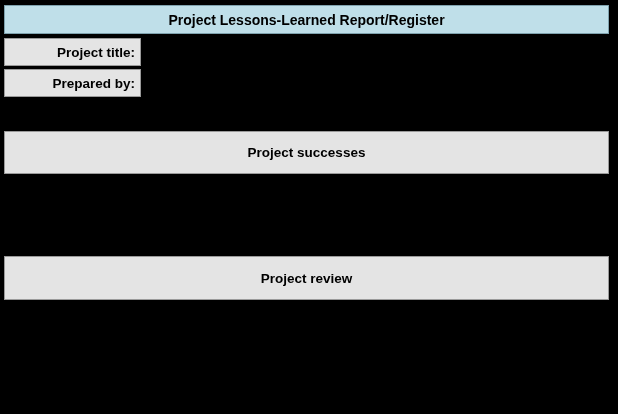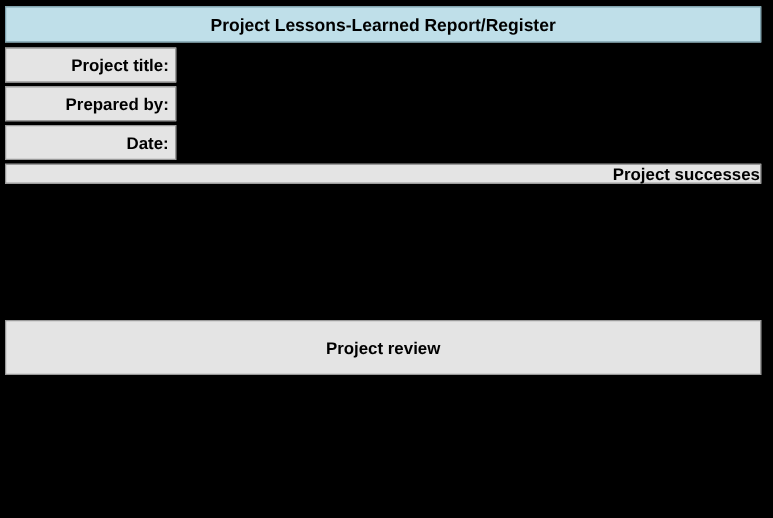--- a/index.html
+++ b/index.html
@@ -60,21 +60,21 @@
   .f2 { top: 69px; text-align: right; }
   .f3 { top: 100px; }
   .section-bar {
     left: 4px;
     width: 605px;
     background: var(--header-bg, #E4E4E4);
     border: 1px solid #9A9A9A;
     justify-content: center;
     font-size: 13.5px;
   }
-  .s1 { top: 131px; height: 16px; justify-content: flex-end; }
+  .s1 { top: 131px; height: 43px; }
   .s2 { top: 256px; height: 44px; }
   .content-area {
     left: 4px;
     width: 605px;
     background: transparent;
     align-items: flex-start;
     padding: 4px 5px;
     font-weight: normal;
     font-size: 13px;
     color: #FFFFFF;
@@ -90,21 +90,20 @@
   <div class="cell label-cell f1">Project title:</div>
 
   <div class="cell title-bar">
     <span>Project Lessons-Learned Report/Register</span>
   </div>
   <div class="cell value-cell f1"></div>
 
   <div class="cell label-cell f2">Prepared by:</div>
   <div class="cell value-cell f2"></div>
 
-  <div class="cell label-cell f3">Date:</div>
   <div class="cell value-cell f3"></div>
 
   <div class="cell section-bar s1">
     <span>Project successes</span>
   </div>
   <div class="cell content-area c1"></div>
 
   <div class="cell section-bar s2">
     <span>Project review</span>
   </div>

